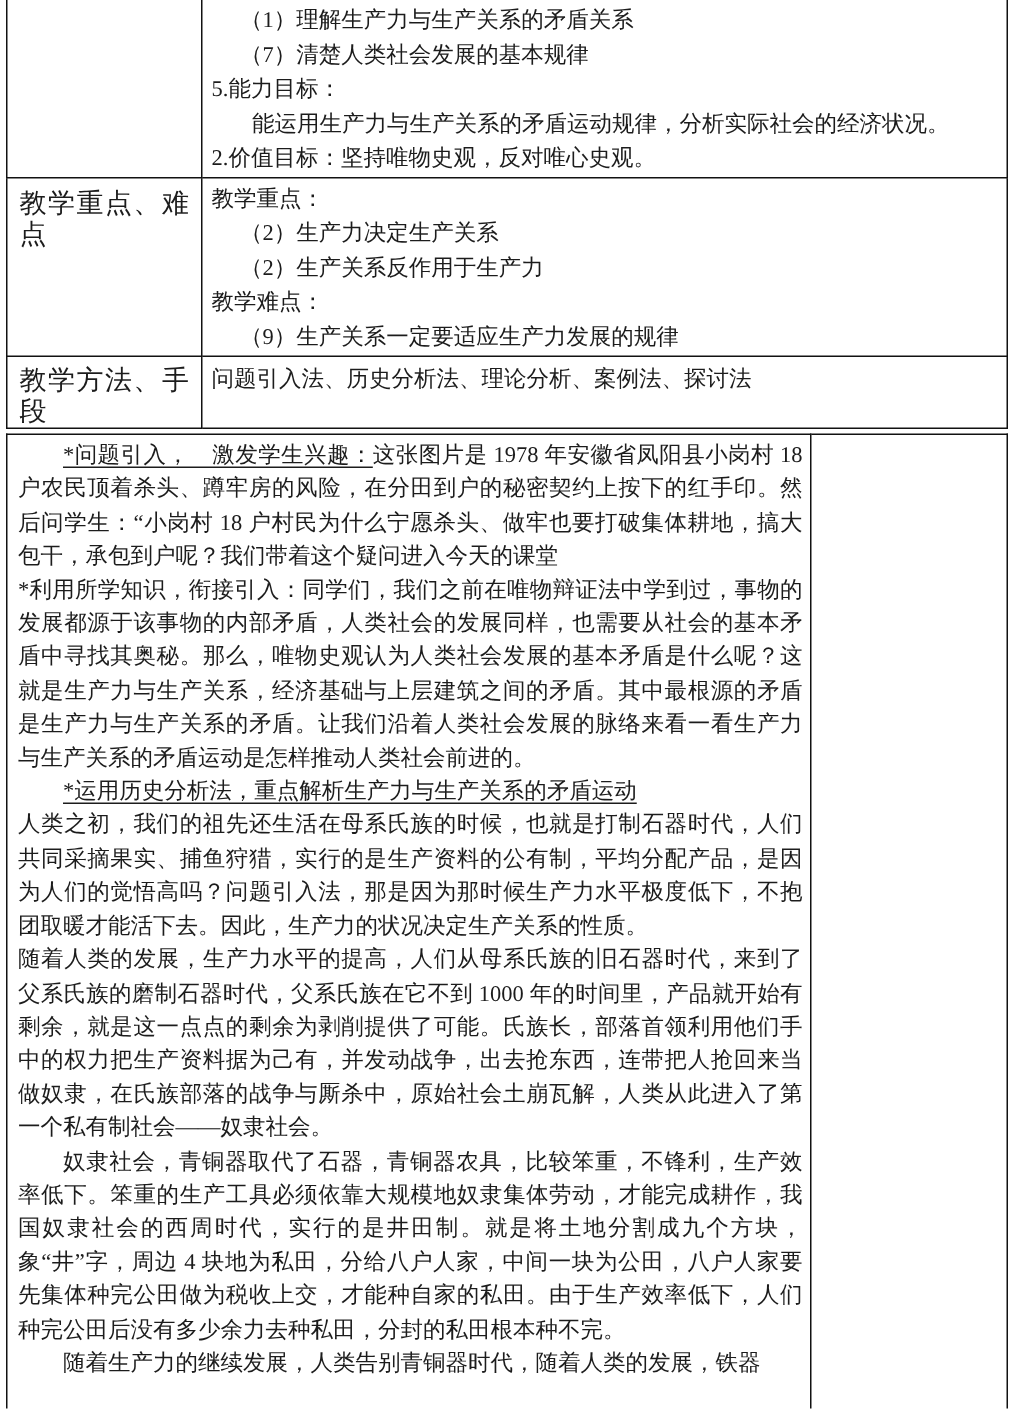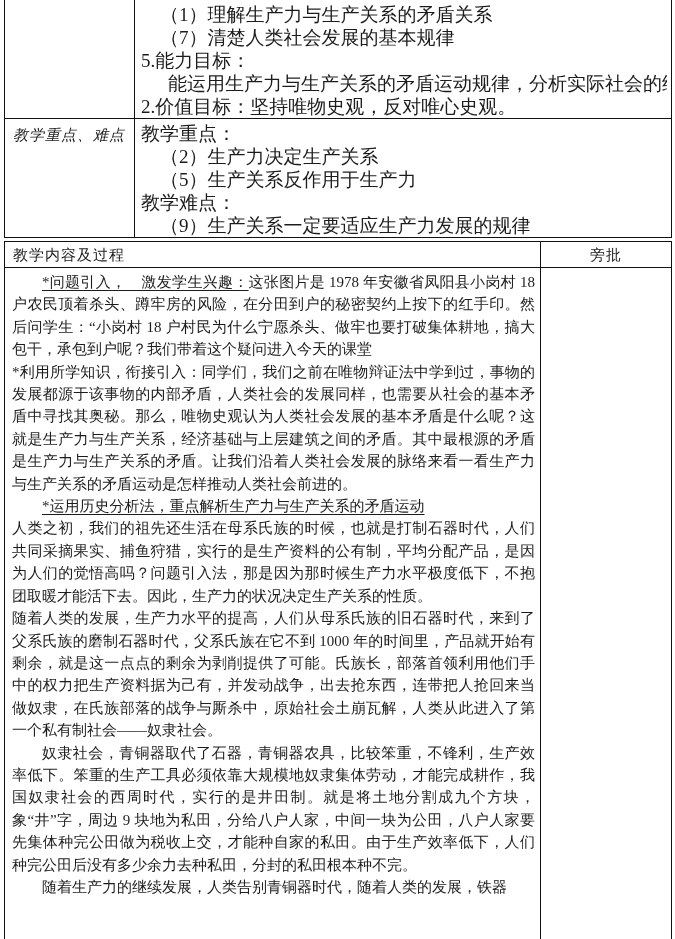--- a/index.html
+++ b/index.html
@@ -22,28 +22,27 @@
   td {
     border: 1px solid #111;
     vertical-align: top;
     box-sizing: border-box;
   }
   
   .t1 tr:first-child td { border-top: none; }
 
   .col-label { width: 130px; }
   .label-cell {
-    font-size: 15px;
+    font-size: 18px;
     line-height: 21px;
     padding: 6px 4px 0 8px;
     letter-spacing: 1px;
-    font-style: italic;
   }
   .content-cell {
-    font-size: 19px;
+    font-size: 15px;
     line-height: 23px;
     padding: 3px 4px 0 6px;
   }
   .row-obj td { height: 116px; }
   .row-kp  td { height: 117px; }
   .row-m   td { height: 32px; }
   .row-m .label-cell { padding-top: 5px; }
   .row-m .content-cell { padding-top: 4px; }
 
   .line { white-space: nowrap; overflow: hidden; }
@@ -95,46 +94,46 @@
         <div class="line">5.能力目标：</div>
         <div class="line ind2">能运用生产力与生产关系的矛盾运动规律，分析实际社会的经济状况。</div>
         <div class="line">2.价值目标：坚持唯物史观，反对唯心史观。</div>
       </td>
     </tr>
     <tr class="row-kp">
       <td class="label-cell">教学重点、难点</td>
       <td class="content-cell">
         <div class="line">教学重点：</div>
         <div class="line ind1">（2）生产力决定生产关系</div>
-        <div class="line ind1">（5）生产关系反作用于生产力</div>
+        <div class="line ind1">（2）生产关系反作用于生产力</div>
         <div class="line">教学难点：</div>
         <div class="line ind1">（9）生产关系一定要适应生产力发展的规律</div>
       </td>
+    </tr>
+    <tr class="row-m">
+      <td class="label-cell">教学方法、手段</td>
+      <td class="content-cell">问题引入法、历史分析法、理论分析、案例法、探讨法</td>
     </tr>
   </tbody>
     </table>
 
   <table class="t2">
     <colgroup>
         <col class="col-main">
         <col>
       </colgroup>
     <tbody>
-        <tr>
-      <td class="hdr-cell">教学内容及过程</td>
-      <td class="hdr-cell side-hdr">旁批</td>
-    </tr>
     <tr>
       <td class="body-cell">
         <p class="para pind"><span class="ul">*问题引入，　激发学生兴趣：</span><span>这张图片是 1978 年安徽省凤阳县小岗村 18 户农民顶着杀头、蹲牢房的风险，在分田到户的秘密契约上按下的红手印。然后问学生：“小岗村 18 户村民为什么宁愿杀头、做牢也要打破集体耕地，搞大包干，承包到户呢？我们带着这个疑问进入今天的课堂</span></p>
         <p class="para"><span>*利用所学知识，衔接引入：同学们，我们之前在唯物辩证法中学到过，事物的发展都源于该事物的内部矛盾，人类社会的发展同样，也需要从社会的基本矛盾中寻找其奥秘。那么，唯物史观认为人类社会发展的基本矛盾是什么呢？这就是生产力与生产关系，经济基础与上层建筑之间的矛盾。其中最根源的矛盾是生产力与生产关系的矛盾。让我们沿着人类社会发展的脉络来看一看生产力与生产关系的矛盾运动是怎样推动人类社会前进的。</span></p>
         <p class="para pind"><span class="ul">*运用历史分析法，重点解析生产力与生产关系的矛盾运动</span><span></span></p>
         <p class="para"><span>人类之初，我们的祖先还生活在母系氏族的时候，也就是打制石器时代，人们共同采摘果实、捕鱼狩猎，实行的是生产资料的公有制，平均分配产品，是因为人们的觉悟高吗？问题引入法，那是因为那时候生产力水平极度低下，不抱团取暖才能活下去。因此，生产力的状况决定生产关系的性质。</span></p>
         <p class="para"><span>随着人类的发展，生产力水平的提高，人们从母系氏族的旧石器时代，来到了父系氏族的磨制石器时代，父系氏族在它不到 1000 年的时间里，产品就开始有剩余，就是这一点点的剩余为剥削提供了可能。氏族长，部落首领利用他们手中的权力把生产资料据为己有，并发动战争，出去抢东西，连带把人抢回来当做奴隶，在氏族部落的战争与厮杀中，原始社会土崩瓦解，人类从此进入了第一个私有制社会——奴隶社会。</span></p>
-        <p class="para pind"><span>奴隶社会，青铜器取代了石器，青铜器农具，比较笨重，不锋利，生产效率低下。笨重的生产工具必须依靠大规模地奴隶集体劳动，才能完成耕作，我国奴隶社会的西周时代，实行的是井田制。就是将土地分割成九个方块，象“井”字，周边 9 块地为私田，分给八户人家，中间一块为公田，八户人家要先集体种完公田做为税收上交，才能种自家的私田。由于生产效率低下，人们种完公田后没有多少余力去种私田，分封的私田根本种不完。</span></p>
+        <p class="para pind"><span>奴隶社会，青铜器取代了石器，青铜器农具，比较笨重，不锋利，生产效率低下。笨重的生产工具必须依靠大规模地奴隶集体劳动，才能完成耕作，我国奴隶社会的西周时代，实行的是井田制。就是将土地分割成九个方块，象“井”字，周边 4 块地为私田，分给八户人家，中间一块为公田，八户人家要先集体种完公田做为税收上交，才能种自家的私田。由于生产效率低下，人们种完公田后没有多少余力去种私田，分封的私田根本种不完。</span></p>
         <p class="para pind"><span>随着生产力的继续发展，人类告别青铜器时代，随着人类的发展，铁器</span></p>
       </td>
       <td class="side-cell"></td>
     </tr>
   </tbody>
     </table>
 
 </div>
 
 </body></html>

